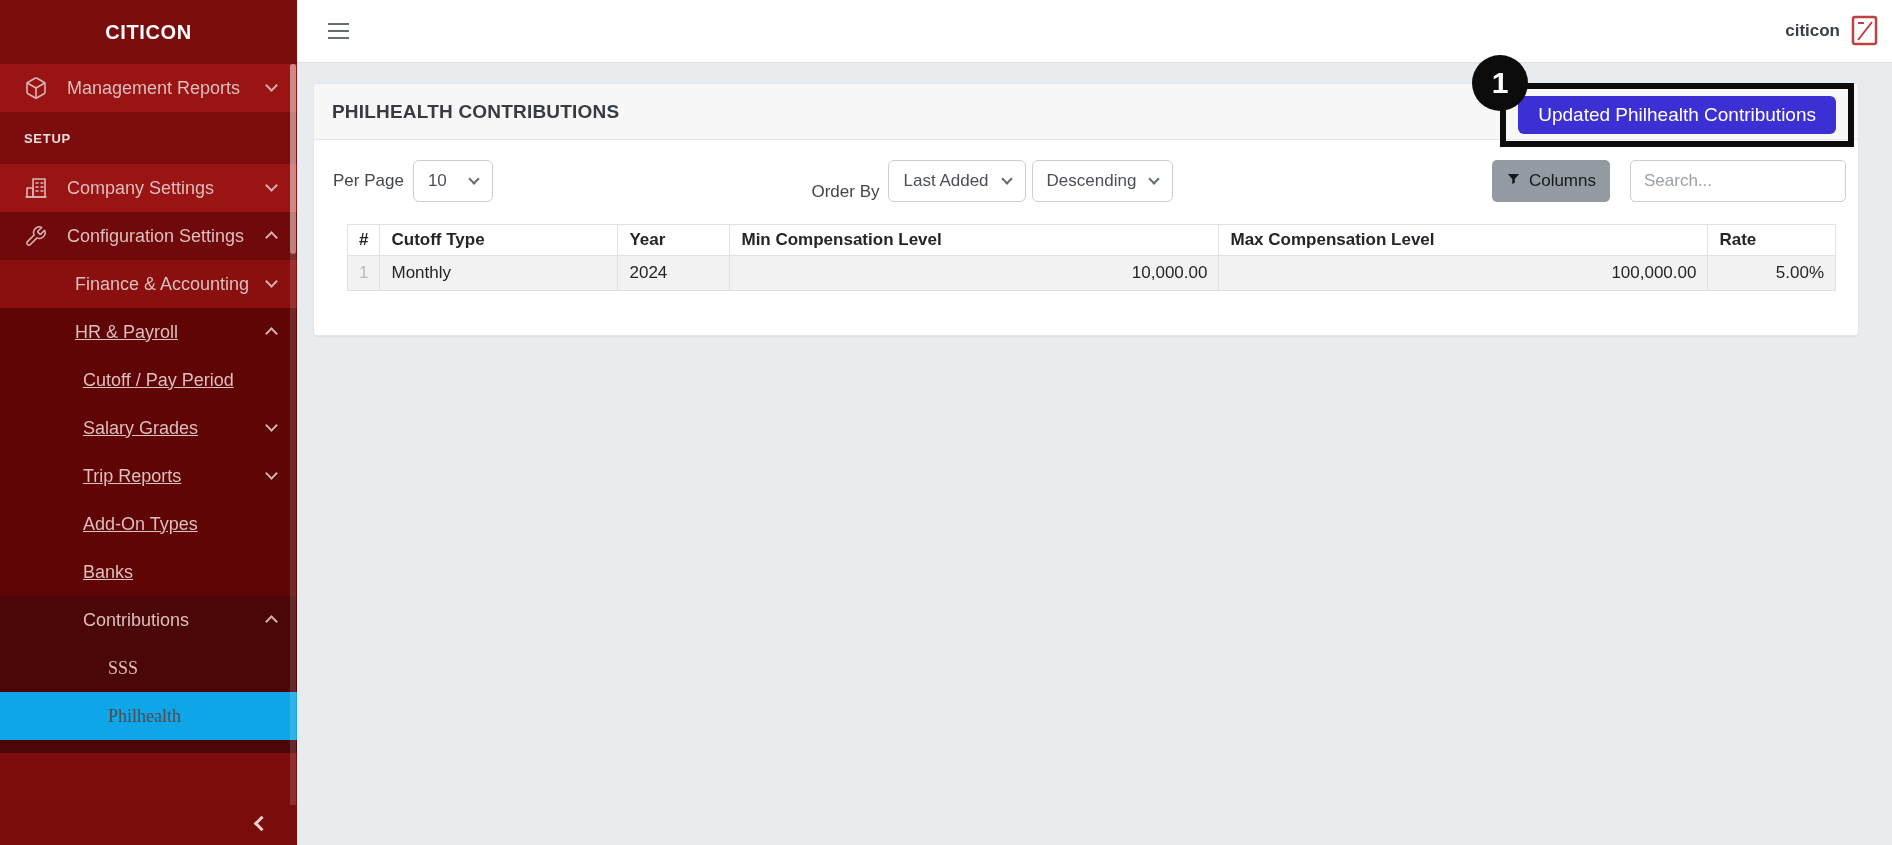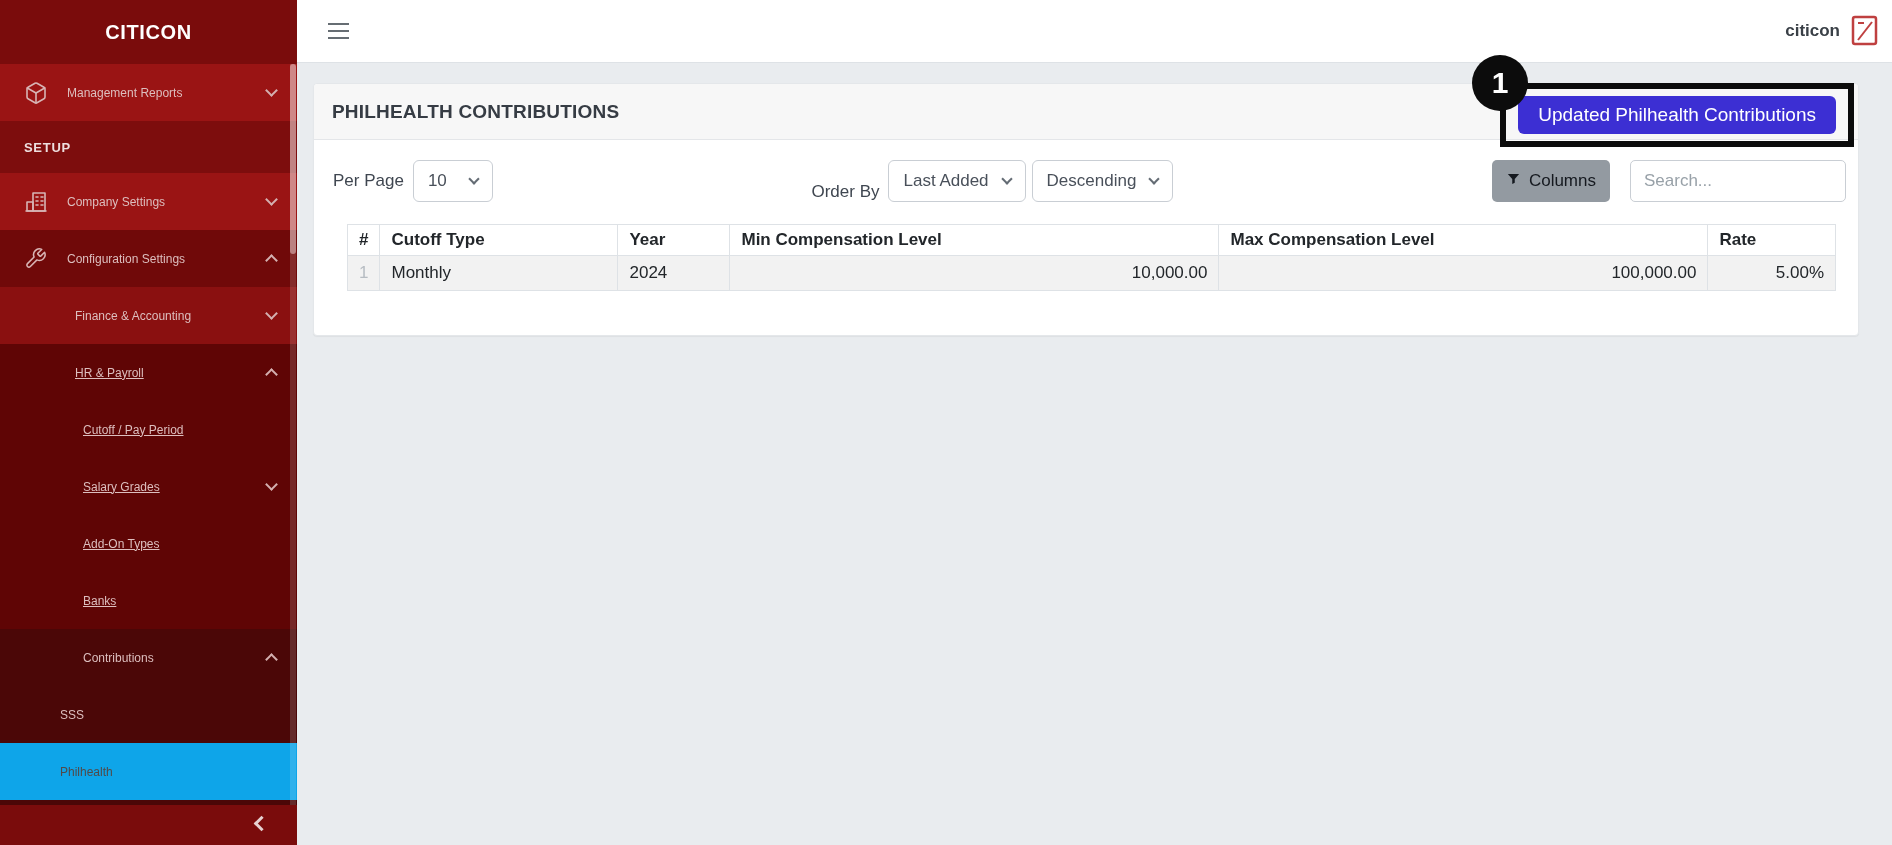--- a/index.html
+++ b/index.html
@@ -8,27 +8,27 @@
     font-family:"Liberation Sans", sans-serif;
     background:#e9ecef;
     position:relative;
     overflow:hidden;
   }
 
   
   .sidebar { position:absolute; left:0; top:0; width:297px; height:845px; background:#7d0d0d; z-index:5; }
   .brand { height:64px; background:#7a0c0c; color:#ffffff; font-weight:bold; font-size:20px;
            letter-spacing:.6px; display:flex; align-items:center; justify-content:center; }
-  .nav-item { height:57px; display:flex; align-items:center; position:relative;
-              color:#ddbfbf; font-size:12px; cursor:pointer; }
+  .nav-item { height:48px; display:flex; align-items:center; position:relative;
+              color:#ddbfbf; font-size:18px; cursor:pointer; }
   .nav-item .icon { width:27px; height:24px; margin-right:18px; display:flex; align-items:center; justify-content:center; }
   .lv0 { padding-left:22px; }
   .lv1 { padding-left:75px; }
   .lv2 { padding-left:83px; }
-  .lv3 { padding-left:60px; }
+  .lv3 { padding-left:108px;font-family:Liberation Serif, serif; }
   .bg-top   { background:#9a1414; }
   .bg-open0 { background:#700909; }
   .bg-sub0  { background:#8a1010; }
   .bg-open1 { background:#5f0505;text-decoration:underline; }
   .bg-open2 { background:#4b0707; }
   .active-item { background:#0ea5e9; color:#514a4a; }
   .section { height:52px; display:flex; align-items:center; padding-left:24px;
              color:#eedede; font-size:13px; font-weight:bold; letter-spacing:.7px; }
   .chev { position:absolute; right:21px; top:50%; width:9px; height:9px;
           border-right:2px solid #d4b0b0; border-bottom:2px solid #d4b0b0; }
@@ -150,20 +150,24 @@
 
   <div class="nav-item lv2 bg-open1">
     <span>Cutoff / Pay Period</span>
   </div>
 
   <div class="nav-item lv2 bg-open1">
     <span>Salary Grades</span>
     <span class="chev down"></span>
   </div>
 
+  <div class="nav-item lv2 bg-open1">
+    <span>Trip Reports</span>
+    <span class="chev down"></span>
+  </div>
 
   <div class="nav-item lv2 bg-open1">
     <span>Add-On Types</span>
   </div>
 
   <div class="nav-item lv2 bg-open1">
     <span>Banks</span>
   </div>
 
   <div class="nav-item lv2 bg-open2">

